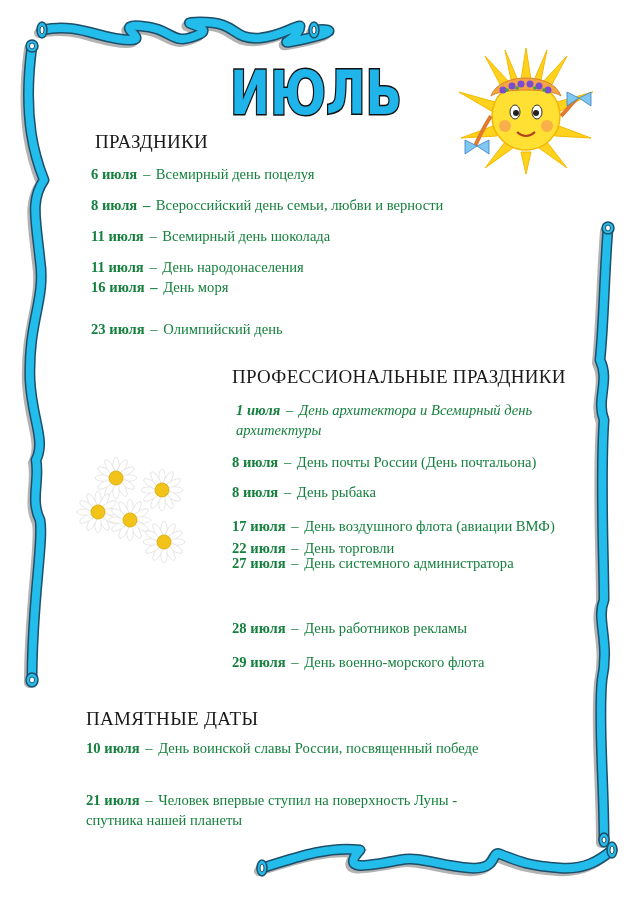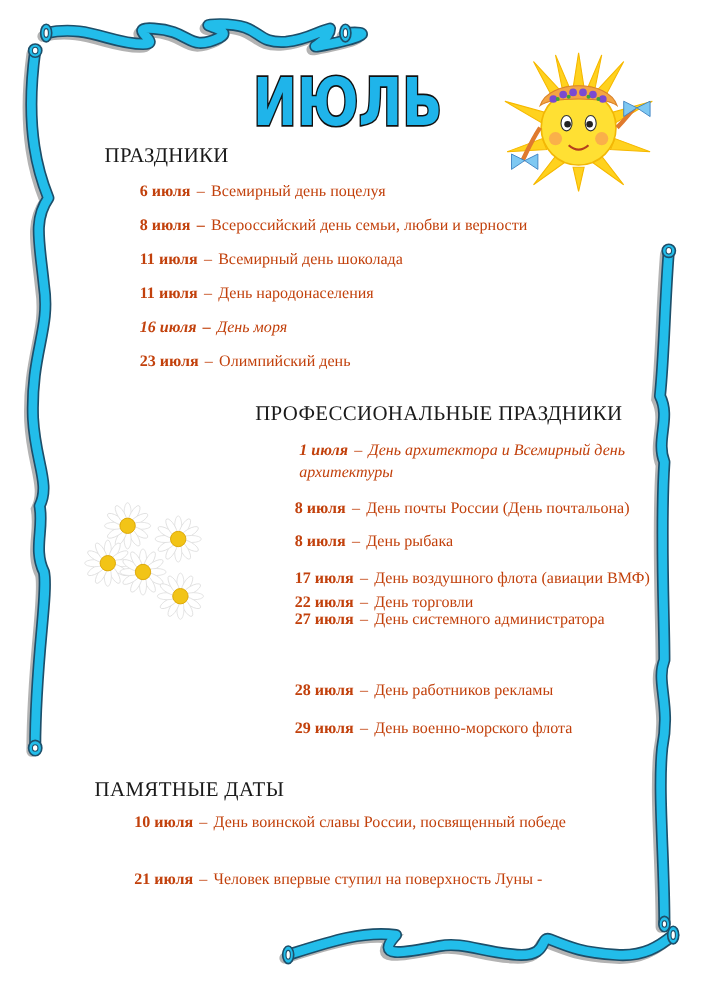--- a/index.html
+++ b/index.html
@@ -4,21 +4,21 @@
 <style>
   html, body { margin: 0; padding: 0; background: #ffffff; }
   body { width: 640px; height: 905px; position: relative; overflow: hidden;
          font-family: "DejaVu Serif", "Liberation Serif", serif; color: #1a1a1a; }
   .ribbon { position: absolute; left: 0; top: 0; width: 640px; height: 905px; pointer-events: none; }
   .title { position: absolute; left: 226px; top: 60px; width: 180px; height: 64px; }
   .title svg { width: 100%; height: 100%; }
   .sun { position: absolute; left: 455px; top: 42px; width: 142px; height: 134px; }
   .daisies { position: absolute; left: 70px; top: 448px; width: 124px; height: 124px; }
   .sec-head { position: absolute; font-family: "Liberation Serif", serif; font-size: 19px; letter-spacing: 0.3px; color: #1a1a1a; }
-  .item { position: absolute; font-family: "Liberation Serif", serif; font-size: 14.6px; line-height: 20px; color: #c2410c; margin-left: 36px; }
+  .item { position: absolute; font-family: "Liberation Serif", serif; font-size: 14.6px; line-height: 20px; color: #15803d; }
   .item b { font-weight: bold; }
   .item .dash { margin: 0 2px; }
 </style>
 </head>
 <body>
 
 <svg class="ribbon" viewBox="0 0 640 905">
   <defs>
     <g id="rib-top">
       <path d="M40 32 C60 22 80 24 100 34 C115 42 125 36 118 28 C112 22 128 20 135 30 C145 44 152 40 160 32 C172 24 185 22 200 34 C212 44 222 38 216 28 C210 20 228 22 240 32 C255 42 270 30 285 28 C295 27 300 34 292 40 C285 46 300 40 312 30"></path>
@@ -150,30 +150,30 @@
     <use href="#daisy" x="94" y="94"></use>
   </svg>
 </div>
 
 <div class="sec-head" style="left:95px; top:131px;">ПРАЗДНИКИ</div>
 
 <div class="item" style="left:91px; top:164px;"><b>6 июля</b> <span class="dash">–</span> <span>Всемирный день поцелуя</span></div>
 <div class="item" style="left:91px; top:195px;"><b>8 июля</b> <b class="dash">–</b> <span>Всероссийский день семьи, любви и верности</span></div>
 <div class="item" style="left:91px; top:226px;"><b>11 июля</b> <span class="dash">–</span> <span>Всемирный день шоколада</span></div>
 <div class="item" style="left:91px; top:257px;"><b>11 июля</b> <span class="dash">–</span> <span>День народонаселения</span></div>
-<div class="item" style="left:91px; top:288px;font-style:italic;"><b>16 июля</b> <b class="dash">–</b> <span>День моря</span></div>
+<div class="item" style="left:91px; top:277px;"><b>16 июля</b> <b class="dash">–</b> <span>День моря</span></div>
 <div class="item" style="left:91px; top:319px;"><b>23 июля</b> <span class="dash">–</span> <span>Олимпийский день</span></div>
 
 <div class="sec-head" style="left:232px; top:366px;">ПРОФЕССИОНАЛЬНЫЕ ПРАЗДНИКИ</div>
 
 <div class="item" style="left:236px; top:400px;font-style:italic;"><b>1 июля</b> <span class="dash">–</span> <span>День архитектора и Всемирный день</span><br><span>архитектуры</span></div>
 <div class="item" style="left:232px; top:452px;"><b>8 июля</b> <span class="dash">–</span> <span>День почты России (День почтальона)</span></div>
 <div class="item" style="left:232px; top:482px;"><b>8 июля</b> <span class="dash">–</span> <span>День рыбака</span></div>
 <div class="item" style="left:232px; top:516px;"><b>17 июля</b> <span class="dash">–</span> <span>День воздушного флота (авиации ВМФ)</span></div>
 <div class="item" style="left:232px; top:538px;"><b>22 июля</b> <span class="dash">–</span> <span>День торговли</span></div>
 <div class="item" style="left:232px; top:553px;"><b>27 июля</b> <span class="dash">–</span> <span>День системного администратора</span></div>
 <div class="item" style="left:232px; top:618px;"><b>28 июля</b> <span class="dash">–</span> <span>День работников рекламы</span></div>
 <div class="item" style="left:232px; top:652px;"><b>29 июля</b> <span class="dash">–</span> <span>День военно-морского флота</span></div>
 
 <div class="sec-head" style="left:86px; top:708px;">ПАМЯТНЫЕ ДАТЫ</div>
 
 <div class="item" style="left:86px; top:738px;"><b>10 июля</b> <span class="dash">–</span> <span> День воинской славы России, посвященный победе</span><br></div>
-<div class="item" style="left:86px; top:790px;"><b>21 июля</b> <span class="dash">–</span> <span>Человек впервые ступил на поверхность Луны -</span><br></div>
+<div class="item" style="left:86px; top:790px;"><b>21 июля</b> <span class="dash">–</span> <span>Человек впервые ступил на поверхность Луны -</span><br><span>спутника нашей планеты</span></div>
 
 </body></html>

